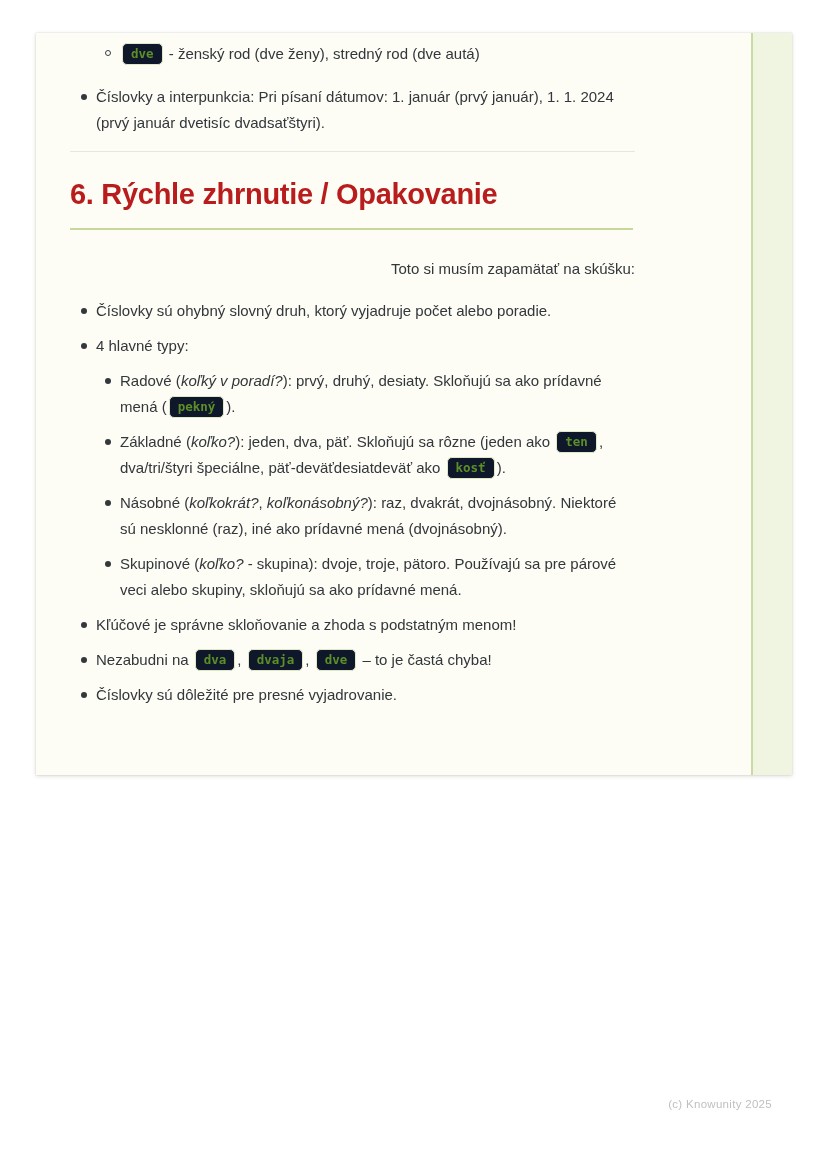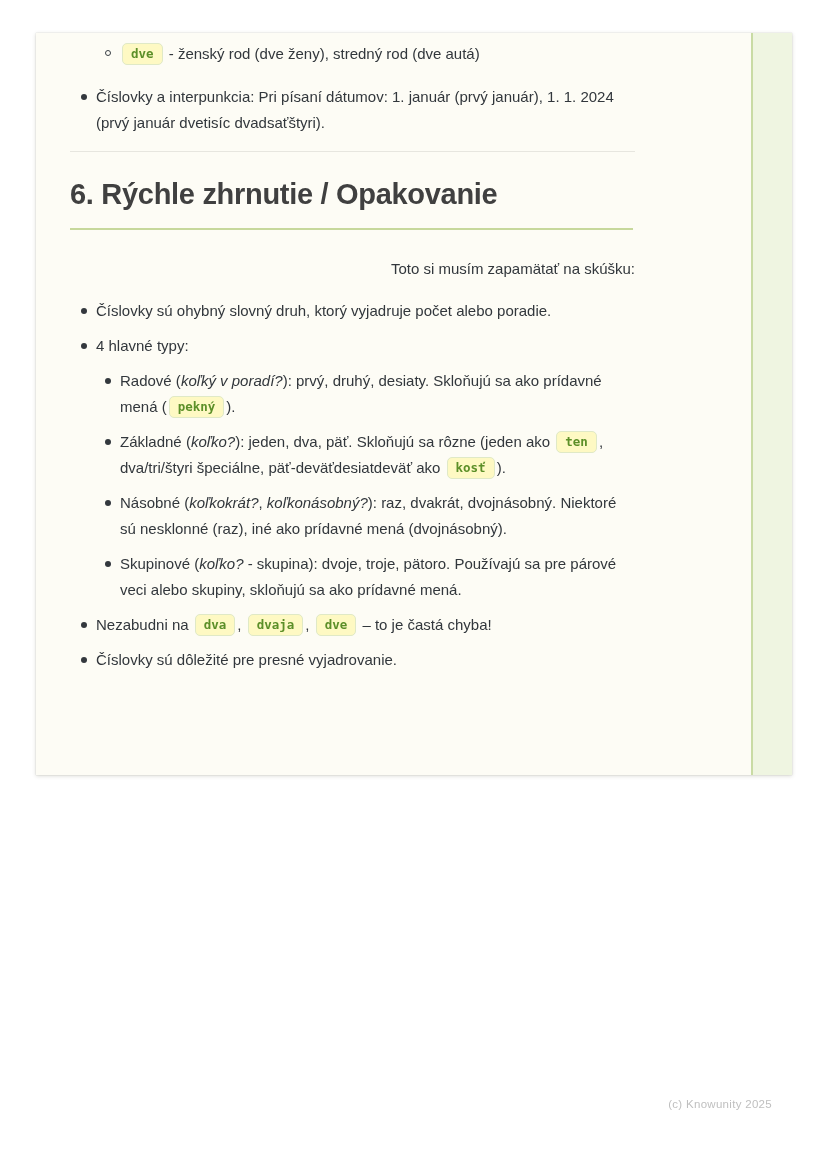--- a/index.html
+++ b/index.html
@@ -48,42 +48,42 @@
   .li-text { flex: 1 1 auto; min-width: 0; }
   .carryover-nested { margin-left: 24px; margin-bottom: 17px; }
   .sublist { margin-left: 24px; margin-top: 9px; }
   .divider {
     border: none;
     border-top: 1.5px solid #e7e6df;
     margin: 15px 0 0 0;
     width: 565px;
   }
   .heading {
-    color: #404040;
+    color: #b91c1c;
     font-size: 29px;
     line-height: 40px;
     font-weight: 700;
     letter-spacing: -0.3px;
     margin: 22px 0 0 0;
   }
   .heading-underline {
     width: 563px; height: 2px;
     background: #c7d89c;
     margin-top: 14px;
   }
   .intro { margin: 26px 0 16px 0; text-align: right; }
   .main-list { margin-top: 14px; }
   .b { font-weight: 400; }
   .i { font-style: italic; }
   .code {
     font-family: "DejaVu Sans Mono", monospace;
     font-size: 12.5px;
     font-weight: 700;
     color: #5c8f28;
-    background: #fef9c3;
+    background: #0f172a;
     border: 1px solid #e0e9c6;
     border-radius: 5px;
     padding: 2px 8px;
     line-height: 16px;
     display: inline-block;
     vertical-align: 1px;
     margin: 0 2px;
   }
   .footer {
     position: absolute;
@@ -177,20 +177,28 @@
             <div class="row">
               <span class="marker-col">
                   <span class="dot"></span>
                 </span>
               <div class="li-text"><span class="b">Skupinové</span><span> (</span><span class="i">koľko?</span><span> - skupina): dvoje, troje, pätoro. Používajú sa pre párové veci alebo skupiny, skloňujú sa ako prídavné mená.</span></div>
             </div>
           </li>
         </ul>
       </li>
 
+      <li class="li">
+        <div class="row">
+          <span class="marker-col">
+              <span class="dot"></span>
+            </span>
+          <div class="li-text"><span class="b">Kľúčové je správne skloňovanie</span><span> a zhoda s podstatným menom!</span></div>
+        </div>
+      </li>
 
       <li class="li">
         <div class="row">
           <span class="marker-col">
               <span class="dot"></span>
             </span>
           <div class="li-text"><span class="b">Nezabudni na</span><span> </span><span class="code">dva</span><span>, </span><span class="code">dvaja</span><span>, </span><span class="code">dve</span><span> – to je častá chyba!</span></div>
         </div>
       </li>
 

